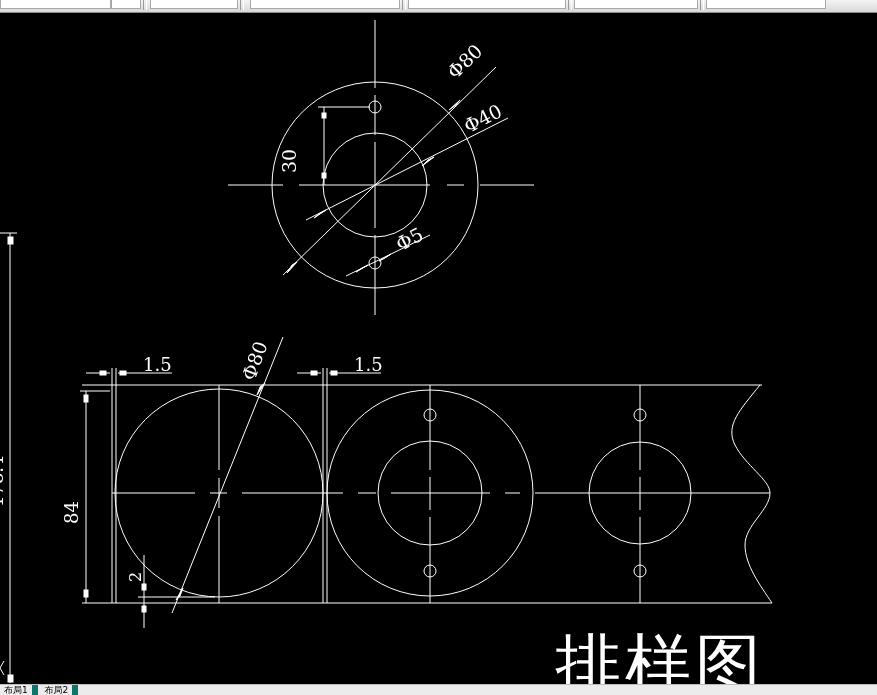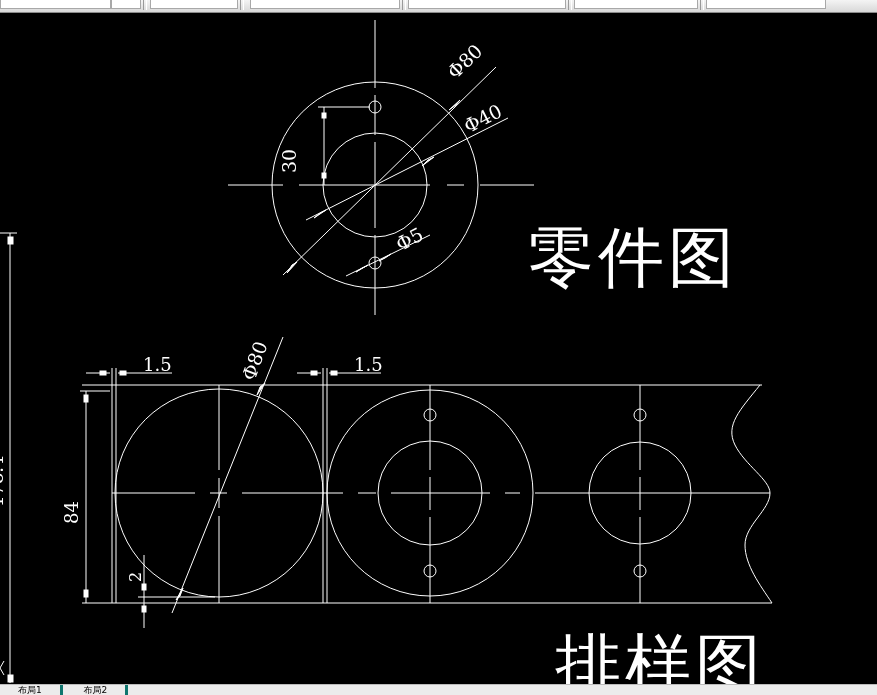--- a/index.html
+++ b/index.html
@@ -15,21 +15,21 @@
       box-sizing: border-box;
     }
     .tb-sep { position: absolute; top: 0; width: 2px; height: 10px; border-left: 1px solid #999; border-right: 1px solid #fff; }
     .canvas { position: absolute; left: 0; top: 13px; width: 877px; height: 671px; background: #000; }
     .canvas svg { position: absolute; left: 0; top: 0; }
     .layout-tabs {
       position: absolute; left: 0; top: 684px; width: 877px; height: 11px;
       background: #ececec; border-top: 1px solid #bbb;
       font-size: 9px; line-height: 11px; color: #000; white-space: nowrap;
     }
-    .layout-tab { display: inline-block; padding: 0 18px; border-right: 3px solid #0f766e; text-align: right; }
+    .layout-tab { display: inline-block; padding: 0 4px; border-right: 6px solid #0f766e; text-align: right; }
     .cad-label { position: absolute; color: #fff; font-family: "DejaVu Serif", serif; white-space: nowrap; }
   </style>
 </head>
 <body>
 
 <div class="toolbar">
   <div class="tb-field" style="left:0;width:111px;"></div>
   <div class="tb-field" style="left:111px;width:30px;"></div>
   <div class="tb-sep" style="left:143px;"></div>
   <div class="tb-field" style="left:150px;width:88px;"></div>
@@ -137,21 +137,20 @@
       <rect x="142" y="606" width="4" height="6" fill="#fff"></rect>
 
       <line x1="0" y1="233" x2="17" y2="233"></line>
       <line x1="10" y1="233" x2="10" y2="683"></line>
       <rect x="8" y="237" width="5" height="7" fill="#fff"></rect>
       <rect x="8" y="675" width="5" height="7" fill="#fff"></rect>
       <polyline points="4,661 0,668 4,675"></polyline>
     </g>
   </svg>
 
-  <div class="cad-label" style="left:528px; top:210px; font-size:66px; line-height:70px; letter-spacing:4px;">零件图</div>
   <div class="cad-label" style="left:555px; top:617px; font-size:66px; line-height:70px; letter-spacing:4px;">排样图</div>
 
   <div class="cad-label" style="left:458px; top:48px; font-size:19px; transform:rotate(-44deg); transform-origin:left bottom;">Φ80</div>
   <div class="cad-label" style="left:470px; top:102px; font-size:19px; transform:rotate(-27deg); transform-origin:left bottom;">Φ40</div>
   <div class="cad-label" style="left:402px; top:220px; font-size:19px; transform:rotate(-27deg); transform-origin:left bottom;">Φ5</div>
   <div class="cad-label" style="left:300px; top:138px; font-size:19px; transform:rotate(-90deg); transform-origin:left bottom;">30</div>
 
   <div class="cad-label" style="left:143px; top:341px; font-size:18px;">1.5</div>
   <div class="cad-label" style="left:354px; top:341px; font-size:18px;">1.5</div>
   <div class="cad-label" style="left:258px; top:348px; font-size:19px; transform:rotate(-70deg); transform-origin:left bottom;">Φ80</div>

